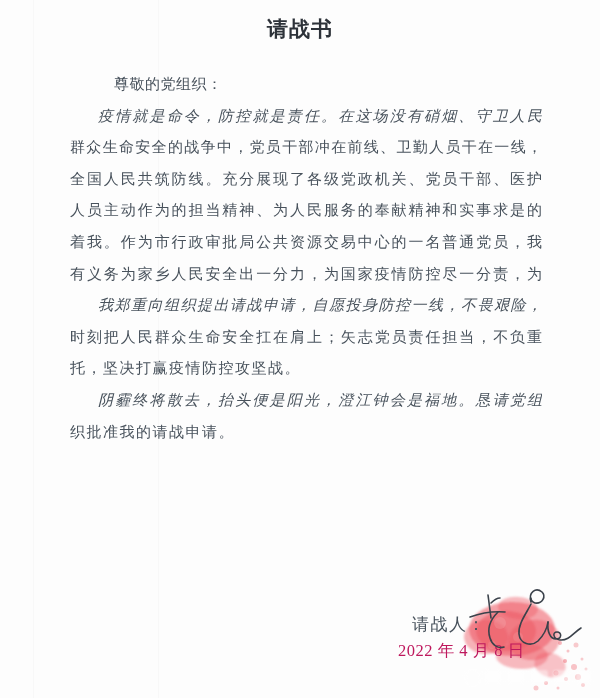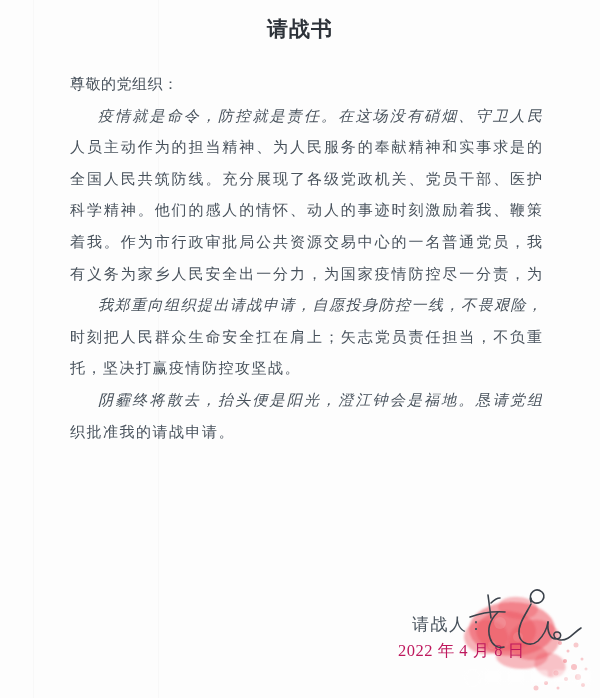--- a/index.html
+++ b/index.html
@@ -13,21 +13,21 @@
     position:absolute;top:15px;left:0;width:100%;text-align:center;
     font-size:21px;font-weight:bold;color:#2d3239;letter-spacing:1px;
   }
   .textblock{position:absolute;top:69px;left:70px;width:472px;}
   .ln{
     height:31.6px;line-height:31.6px;font-size:15px;color:#48525c;
     overflow:hidden;white-space:nowrap;
     text-align:justify;text-align-last:justify;text-justify:inter-character;
   }
   .ln.natural{text-align:left;text-align-last:left;letter-spacing:1.5px;}
-  .ln.tight{text-align:left;text-align-last:left;letter-spacing:0.5px;}
+  .ln.tight{text-align:left;text-align-last:left;letter-spacing:0.5px;margin-left:44px;}
   .ln.ind{text-indent:28px;font-style:italic;}
   .sign-label{
     position:absolute;left:412px;top:613px;font-size:17px;color:#48525c;
     letter-spacing:1.5px;z-index:2;
   }
   .date-line{
     position:absolute;left:398px;top:640px;font-size:16.5px;color:#be185d;
     letter-spacing:0.5px;z-index:2;
   }
   .stamp{position:absolute;left:448px;top:593px;z-index:1;}
@@ -44,23 +44,23 @@
 <div class="page">
 
   <div class="fold" style="left:33px"></div>
   <div class="fold" style="left:158px"></div>
 
   <div class="title">请战书</div>
 
   <div class="textblock">
     <div class="ln tight">尊敬的党组织：</div>
     <div class="ln ind">疫情就是命令，防控就是责任。在这场没有硝烟、守卫人民</div>
+    <div class="ln">群众生命安全的战争中，党员干部冲在前线、卫勤人员干在一线，</div>
+    <div class="ln">全国人民共筑防线。充分展现了各级党政机关、党员干部、医护</div>
     <div class="ln">人员主动作为的担当精神、为人民服务的奉献精神和实事求是的</div>
-    <div class="ln">全国人民共筑防线。充分展现了各级党政机关、党员干部、医护</div>
-    <div class="ln">科学精神。他们的感人的情怀、动人的事迹时刻激励着我、鞭策</div>
     <div class="ln">着我。作为市行政审批局公共资源交易中心的一名普通党员，我</div>
     <div class="ln">有义务为家乡人民安全出一分力，为国家疫情防控尽一分责，为</div>
     <div class="ln ind">我郑重向组织提出请战申请，自愿投身防控一线，不畏艰险，</div>
     <div class="ln">时刻把人民群众生命安全扛在肩上；矢志党员责任担当，不负重</div>
     <div class="ln natural">托，坚决打赢疫情防控攻坚战。</div>
     <div class="ln ind">阴霾终将散去，抬头便是阳光，澄江钟会是福地。恳请党组</div>
     <div class="ln natural">织批准我的请战申请。</div>
   </div>
 
   <svg class="stamp" width="150" height="105" viewBox="0 0 150 105">

